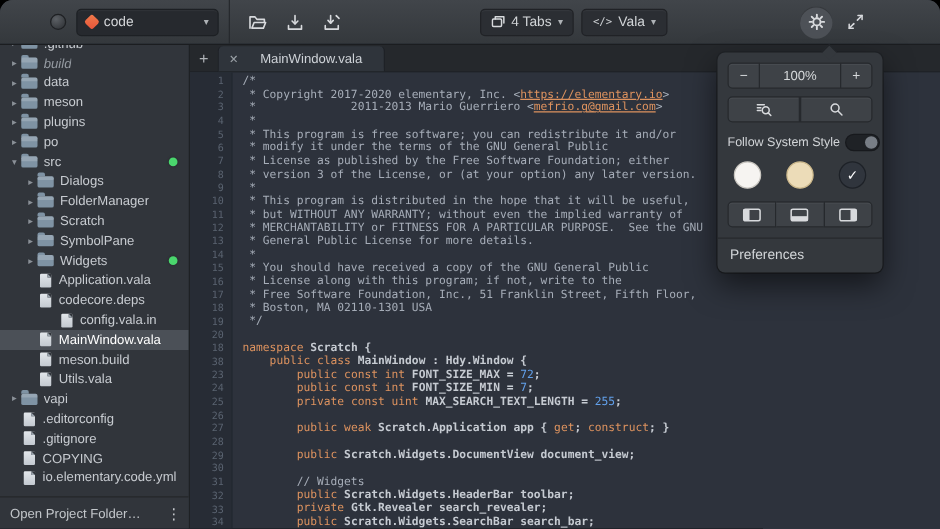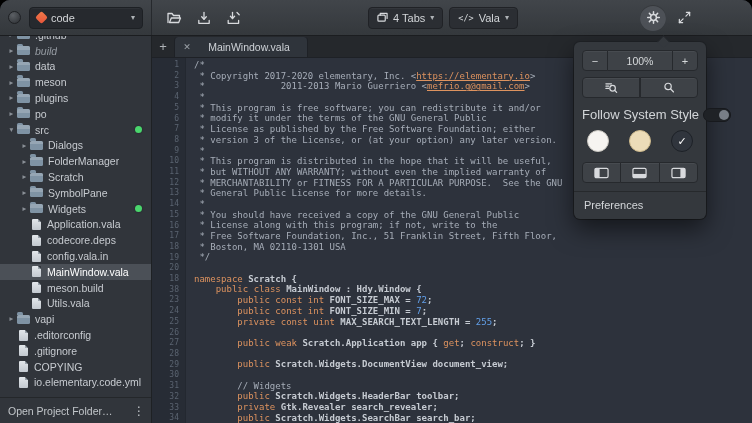--- a/index.html
+++ b/index.html
@@ -3,21 +3,21 @@
 <meta charset="utf-8">
 <style>
   *{box-sizing:border-box;}
   html,body{margin:0;padding:0;background:#000;}
   body{width:752px;height:423px;overflow:hidden;font-family:"Liberation Sans","DejaVu Sans",sans-serif;}
   button{font:inherit;color:inherit;background:none;border:none;padding:0;cursor:default;}
   .window{position:relative;width:752px;height:423px;border-radius:10px 10px 0 0;overflow:hidden;background:#2d323c;}
 
   
   .headerbar{position:absolute;top:0;left:0;right:0;height:36px;background:linear-gradient(#41454a,#34383c);border-bottom:1px solid #1b1d20;display:flex;align-items:stretch;z-index:5;}
-  .hb-left{width:152px;flex:none;display:flex;align-items:center;gap:8px;padding:0 8px;border-right:1px solid #26292d;}
+  .hb-left{width:152px;flex:none;display:flex;align-items:center;gap:8px;padding:0 8px;border-right:1px solid #26292d;margin-left:32px;}
   .close-btn{width:13px;height:13px;border-radius:50%;background:radial-gradient(circle at 35% 30%,#5c6065,#2b2e32);border:1px solid #1e2023;flex:none;}
   .project-chooser{flex:1;display:flex;align-items:center;gap:5px;height:22px;padding:0 7px;background:#26292e;border:1px solid #1d2024;border-radius:4px;color:#d4d6d9;font-size:11px;box-shadow:inset 0 1px rgba(255,255,255,.04);}
   .diamond{width:9px;height:9px;background:linear-gradient(135deg,#f07a4a,var(--diamond,#e8543a));transform:rotate(45deg);border-radius:2px;flex:none;}
   .pc-label{flex:1;text-align:left;white-space:nowrap;overflow:hidden;}
   .chev{font-size:8px;color:#aeb2b6;line-height:1;}
   .hb-tools{flex:1;display:flex;align-items:center;gap:6px;padding:0 10px;}
   .icon-btn{width:24px;height:24px;display:flex;align-items:center;justify-content:center;border-radius:4px;flex:none;}
   .icon-btn svg{display:block;}
   .gear-active{background:#4d5157;border-radius:50%;width:26px;height:26px;box-shadow:inset 0 1px rgba(0,0,0,.3);}
   .spacer{flex:1;}
@@ -67,21 +67,21 @@
   .zoom-row,.find-row,.layout-row{display:flex;}
   .gbtn{height:21px;background:#3e4247;border:1px solid #26292d;color:#d6d9db;font-size:11px;display:flex;align-items:center;justify-content:center;box-shadow:inset 0 1px rgba(255,255,255,.05);}
   .g-first{border-radius:4px 0 0 4px;}
   .g-mid{border-left:none;border-right:none;border-radius:0;}
   .g-last{border-radius:0 4px 4px 0;}
   .zoom-out,.zoom-in{width:26px;flex:none;}
   .zoom-level{flex:1;font-size:10.5px;}
   .find-row{margin-top:6px;}
   .find-row .gbtn{flex:1;}
   .style-row{display:flex;align-items:center;gap:4px;margin-top:9px;}
-  .style-label{flex:1;font-size:13px;color:#d2d5d8;text-align:left;white-space:nowrap;}
+  .style-label{flex:1;font-size:10px;color:#d2d5d8;text-align:left;white-space:nowrap;}
   .switch{width:28px;height:14px;border-radius:7px;background:#1f2226;border:1px solid #17191d;position:relative;flex:none;}
   .knob{position:absolute;top:1px;right:1px;width:10px;height:10px;border-radius:50%;background:#787e86;}
   .scheme-row{display:flex;justify-content:space-between;padding:8px 5px 2px;}
   .scheme{width:22px;height:22px;border-radius:50%;display:flex;align-items:center;justify-content:center;font-size:11px;color:#fff;border:1px solid rgba(0,0,0,.45);}
   .scheme-light{background:#f6f4f1;border-color:#c9c6c0;}
   .scheme-sepia{background:#ecdcb8;border-color:#cdb98c;}
   .scheme-dark{background:#30353d;border-color:#1d2127;}
   .layout-row{margin-top:8px;}
   .layout-row .gbtn{flex:1;}
   .pop-sep{height:1px;background:#26292c;margin:8px -8px 5px;}
@@ -225,21 +225,21 @@
           <div class="tree-row" style="padding-left: 19px;">
             <span class="tri"></span>
             <span class="file-icon"></span>
             <span class="tree-label">Application.vala</span>
           </div>
           <div class="tree-row" style="padding-left: 19px;">
             <span class="tri"></span>
             <span class="file-icon"></span>
             <span class="tree-label">codecore.deps</span>
           </div>
-          <div class="tree-row" style="padding-left: 19px;">
+          <div class="tree-row" style="padding-left: 36px;">
             <span class="tri"></span>
             <span class="file-icon"></span>
             <span class="tree-label">config.vala.in</span>
           </div>
           <div class="tree-row selected" style="padding-left: 19px;">
             <span class="tri"></span>
             <span class="file-icon"></span>
             <span class="tree-label">MainWindow.vala</span>
           </div>
           <div class="tree-row" style="padding-left: 19px;">

